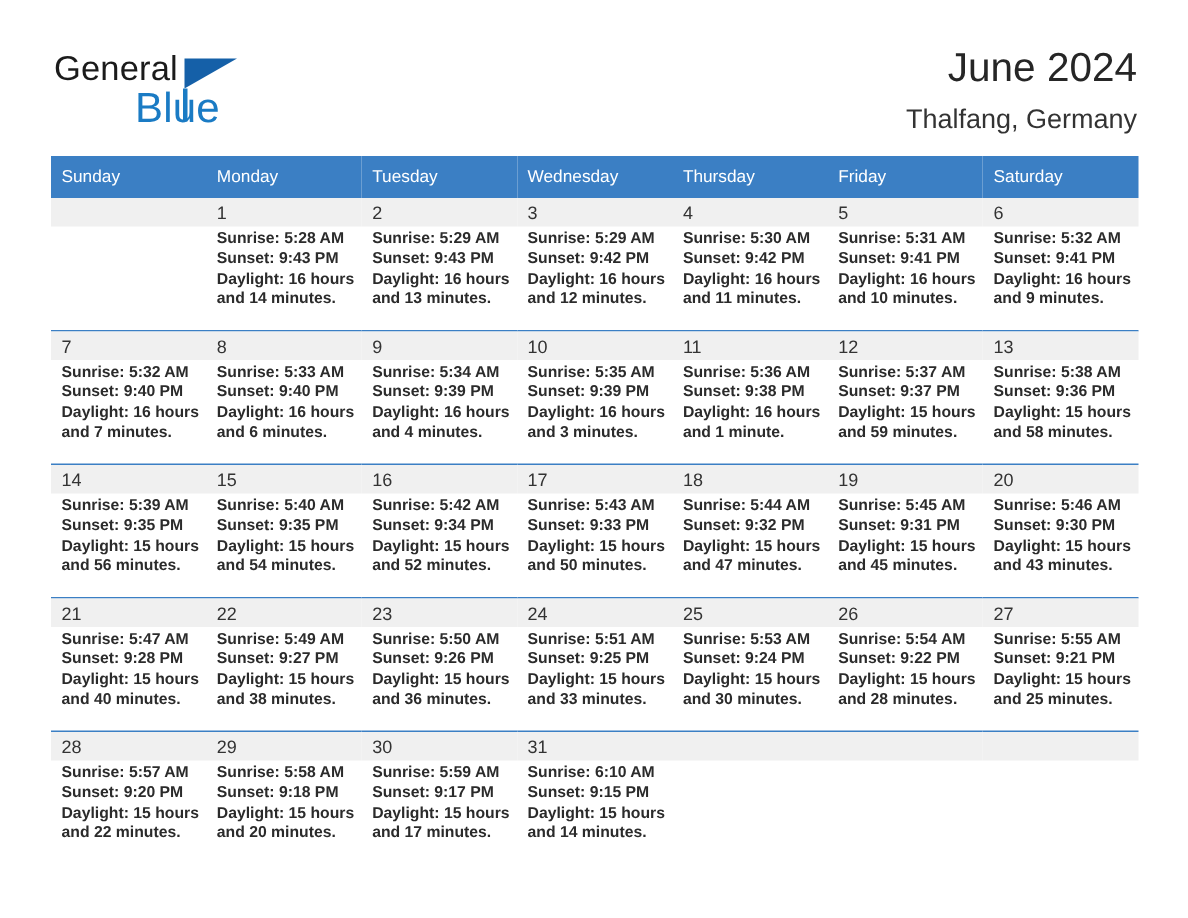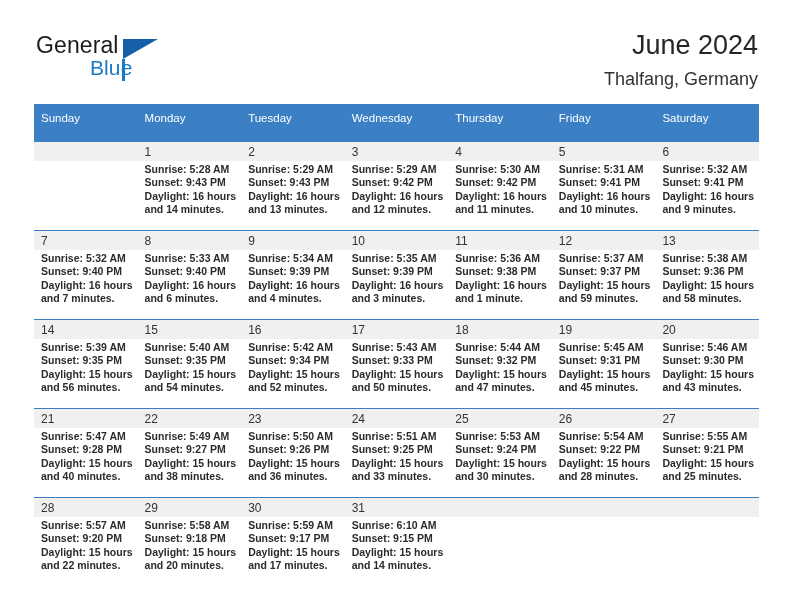--- a/index.html
+++ b/index.html
@@ -42,21 +42,21 @@
     top: 0px;
     font-size: 23px;
     color: #1b1b1b;
     letter-spacing: 0.1px;
     font-family: "Liberation Sans", sans-serif;
   }
   .brand-blue {
     position: absolute;
     left: 56px;
     top: 24px;
-    font-size: 21px;
+    font-size: 28px;
     color: #1a7bc4;
     letter-spacing: 0.1px;
   }
   .brand-triangle {
     position: absolute;
     left: 89px;
     top: 7px;
     width: 0;
     height: 0;
     border-left: 35px solid #1560a8;
@@ -99,21 +99,21 @@
     width: 725px;
     border-collapse: collapse;
     table-layout: fixed;
   }
   .calendar th {
     background: #3b7fc4;
     color: #ffffff;
     font-size: 11.5px;
     font-weight: normal;
     text-align: left;
-    padding: 5px 0 15px 7px;
+    padding: 5px 0 5px 7px;
     height: 18px;
     border: none;
   }
   .calendar td {
     vertical-align: top;
     padding: 0;
     width: 103.57px;
     border: none;
     background: #ffffff;
   }

